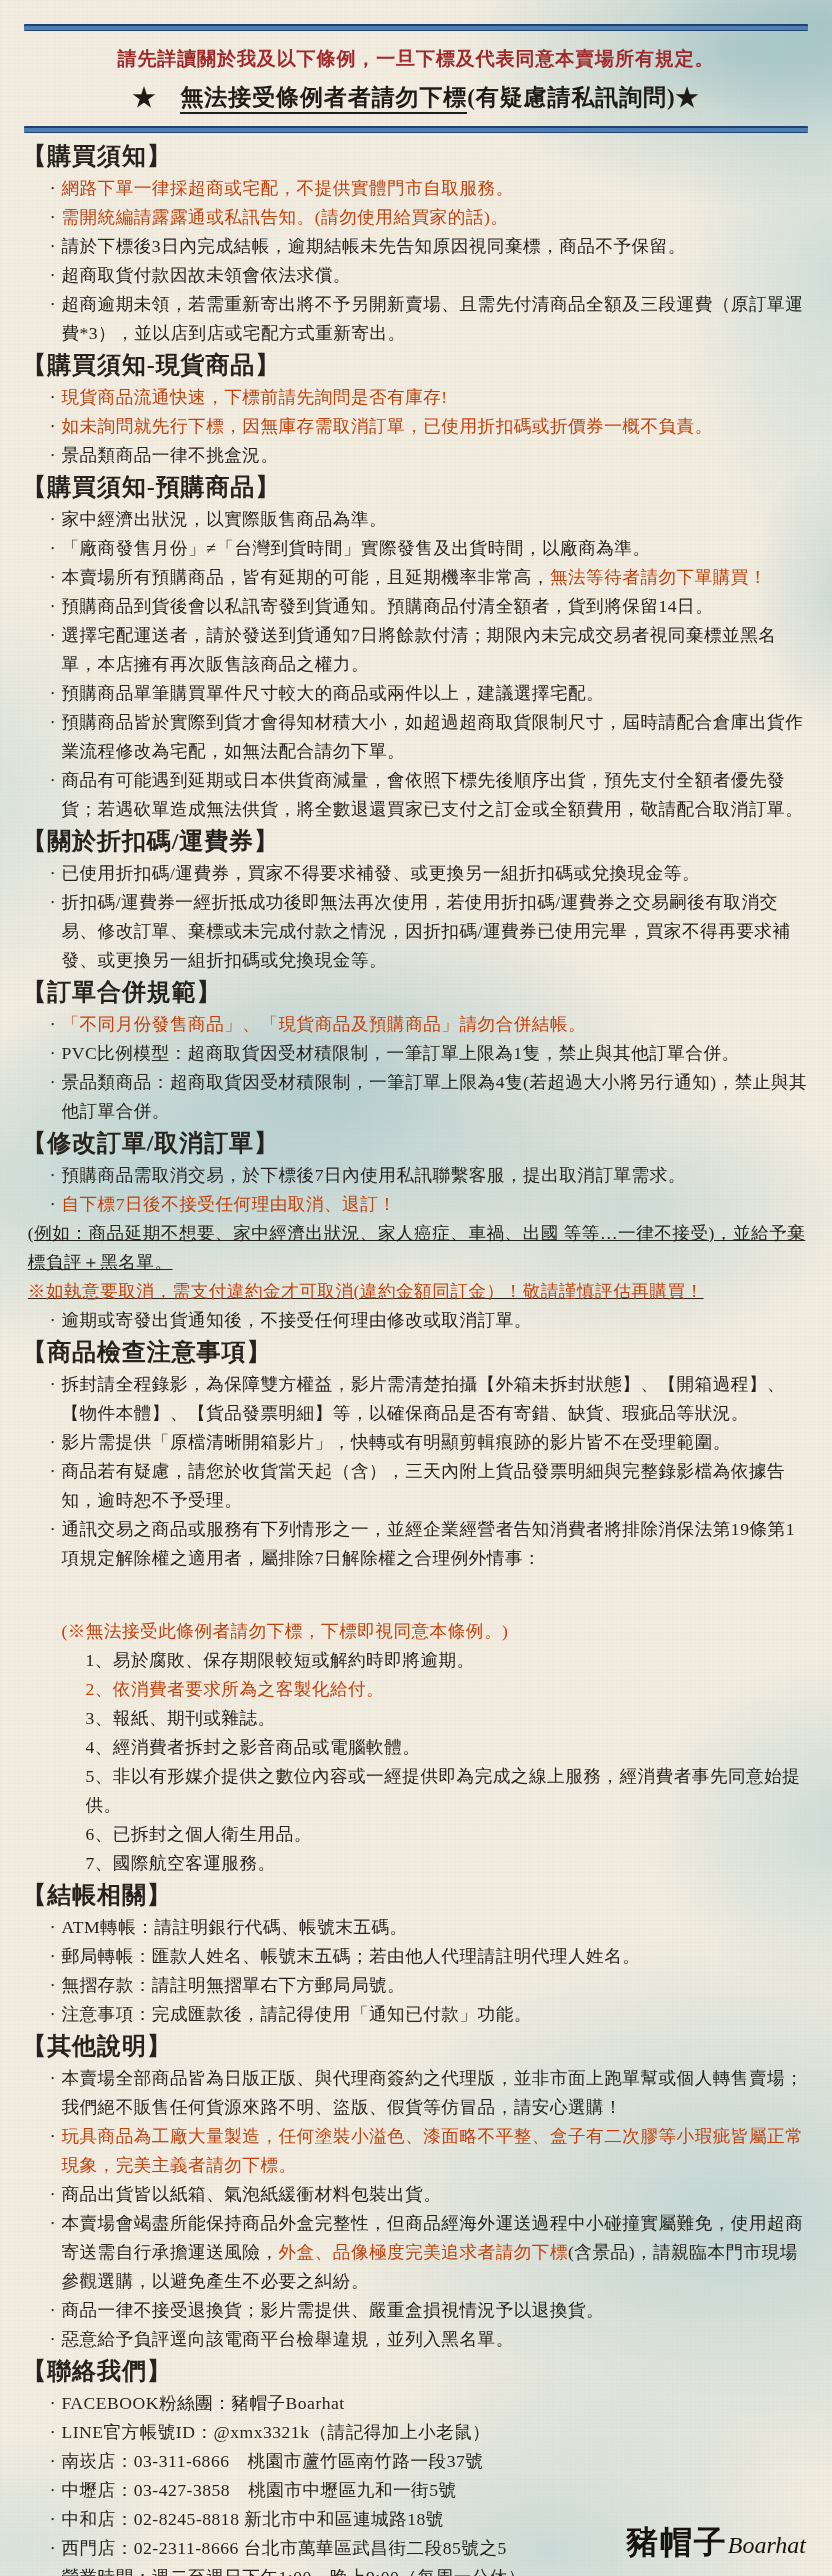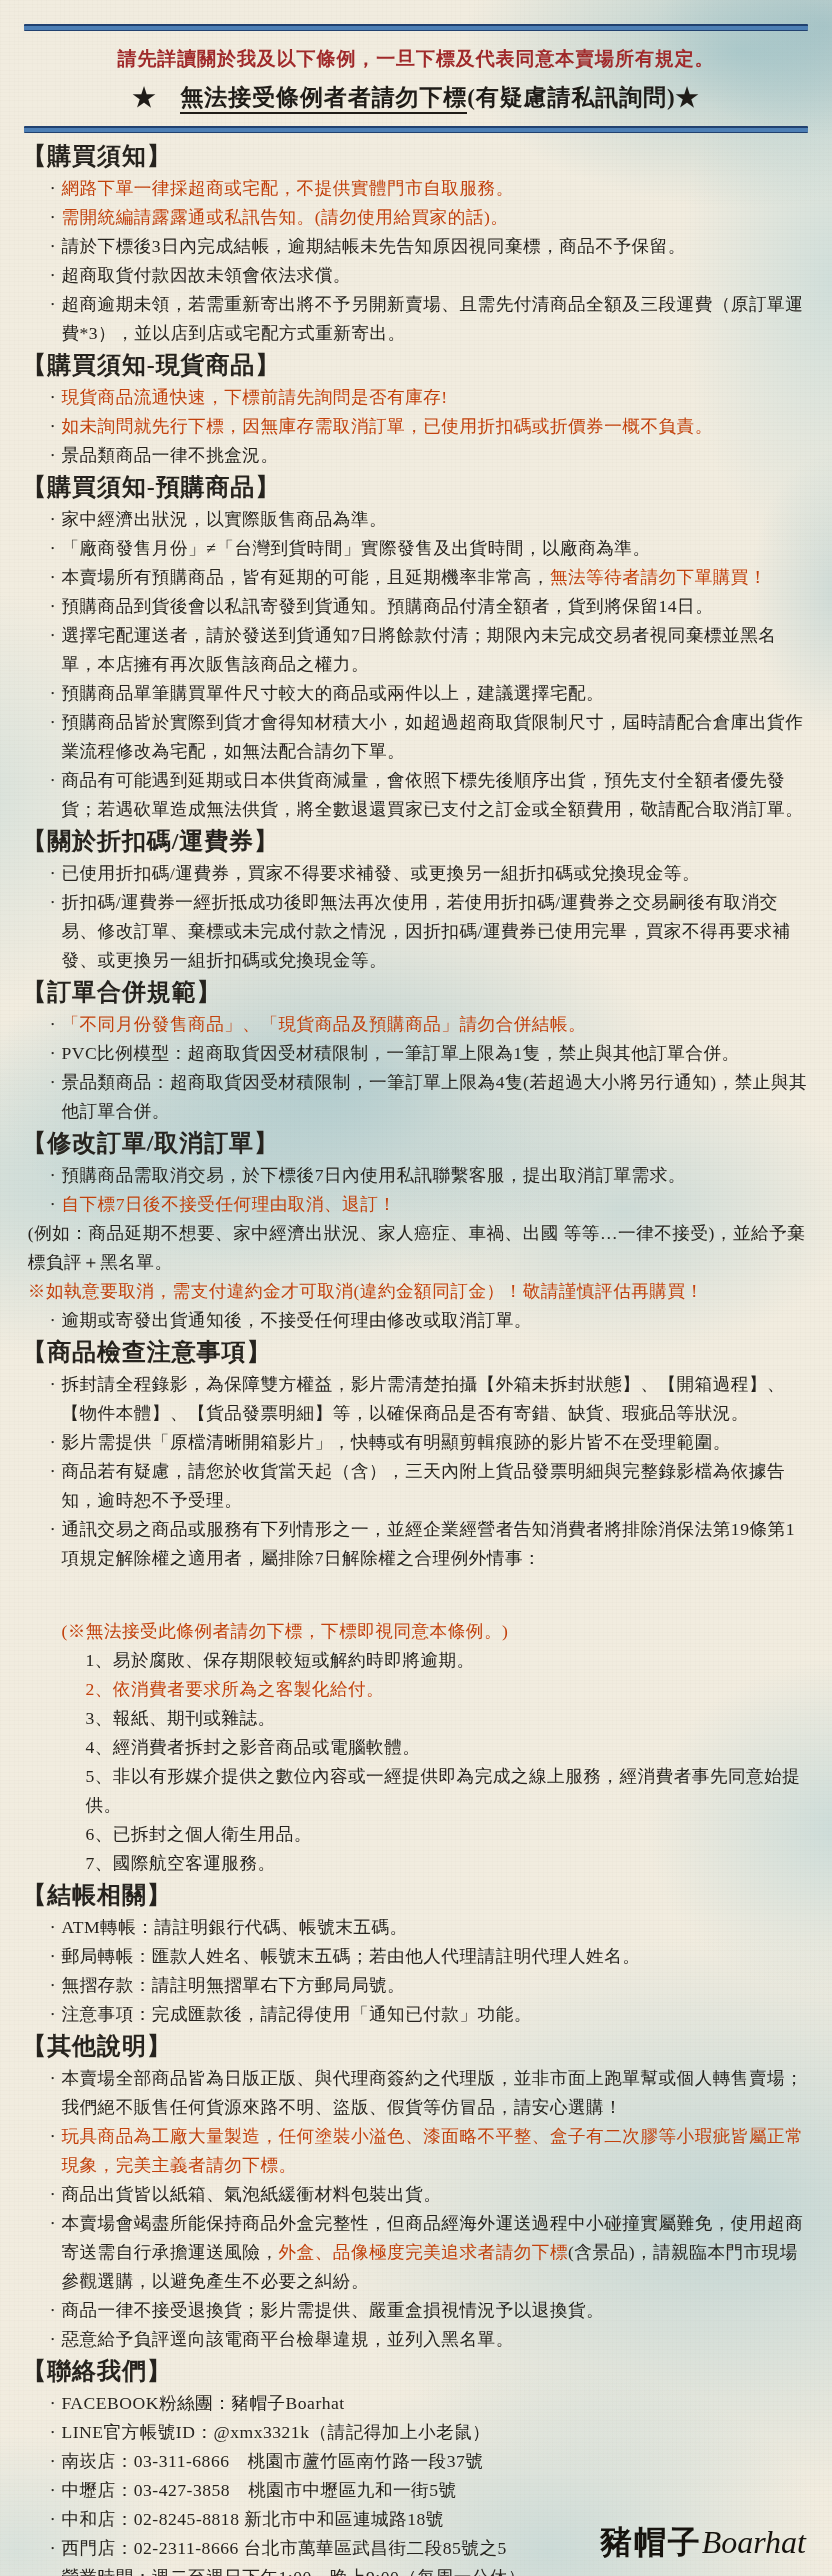--- a/index.html
+++ b/index.html
@@ -51,30 +51,30 @@
   .heading{
     font-size:24px;line-height:35px;font-weight:bold;color:#26231e;
     margin:0;padding-left:1.9px;letter-spacing:0.9px;
   }
   .item{
     position:relative;margin:0;color:#26231e;
     font-size:17.6px;line-height:29px;letter-spacing:0.5px;
   }
   .item.b{padding-left:41px;}
   .item.b .mk{position:absolute;left:25px;top:0;font-size:14px;}
-  .item.p{padding-left:7.4px;}
+  .item.p{padding-left:7.4px;text-decoration:underline;}
   .item.i{padding-left:41px;margin-top:44px;}
   .item.n{padding-left:65px;}
   .seg.red{color:#c2410c;}
   .seg.ink{color:#26231e;}
   .signature{
     position:absolute;right:26px;bottom:11px;color:#17140f;white-space:nowrap;
   }
   .signature .cjk{font-size:32px;font-weight:bold;letter-spacing:1.9px;}
-  .signature .latin{font-size:32px;font-style:italic;font-family:"Liberation Serif",serif;}
+  .signature .latin{font-size:24px;font-style:italic;font-family:"Liberation Serif",serif;}
 </style>
 </head>
 <body>
 
 <div class="paper"></div>
 <div class="wash"></div>
 
 <div class="content">
   <div class="rule"></div>
 

